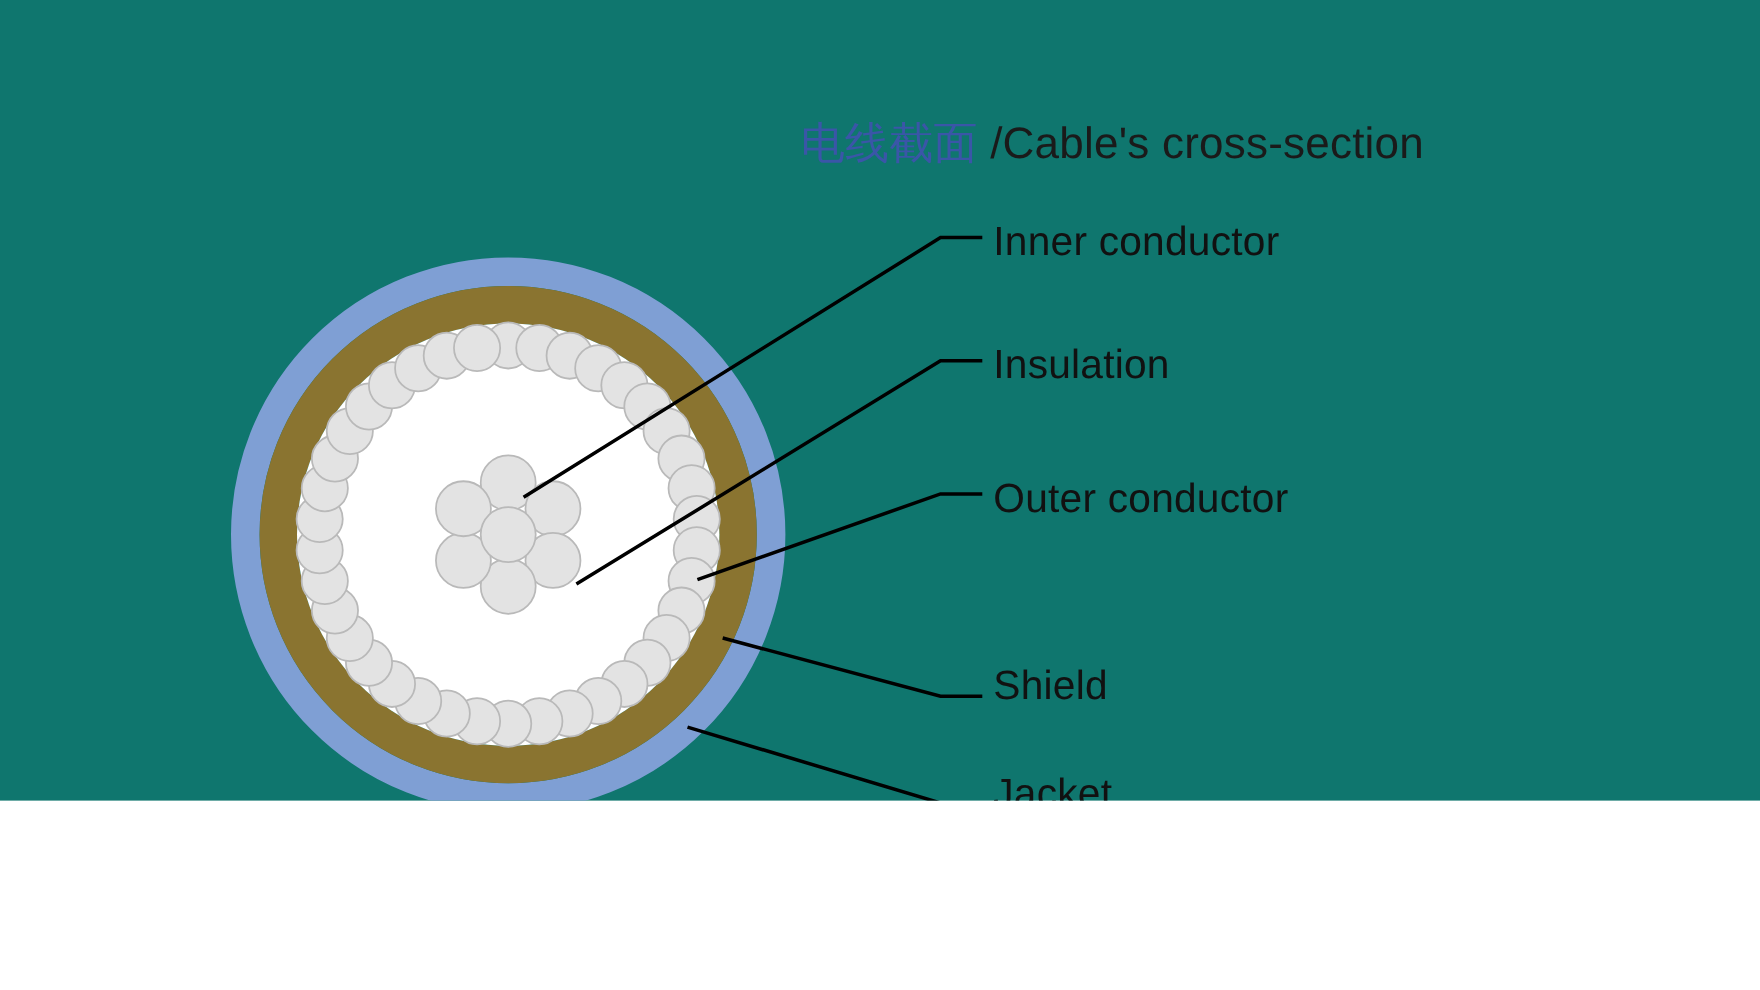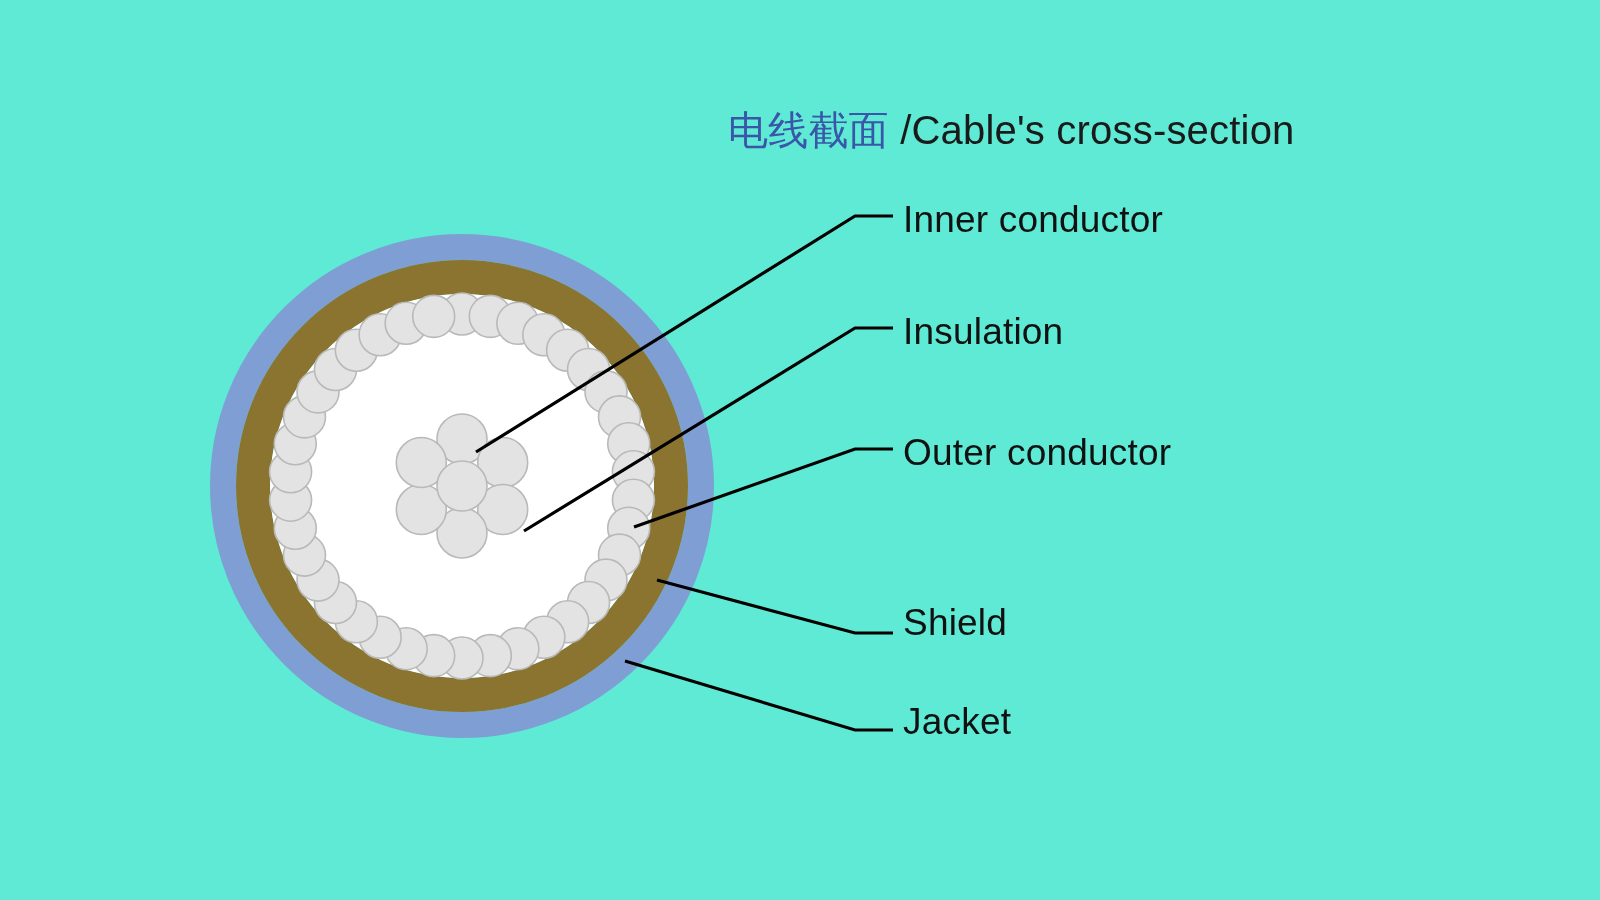--- a/index.html
+++ b/index.html
@@ -7,22 +7,22 @@
     margin: 0;
     padding: 0;
     background: #ffffff;
   }
   body {
     font-family: "Liberation Sans", sans-serif;
   }
   #stage {
     position: relative;
     width: 1600px;
-    height: 900px;
-    background: #5eead4;
+    height: 728px;
+    background: #0f766e;
     overflow: hidden;
   }
   #diagram-svg {
     position: absolute;
     left: 0;
     top: 0;
     width: 1600px;
     height: 900px;
     display: block;
   }

